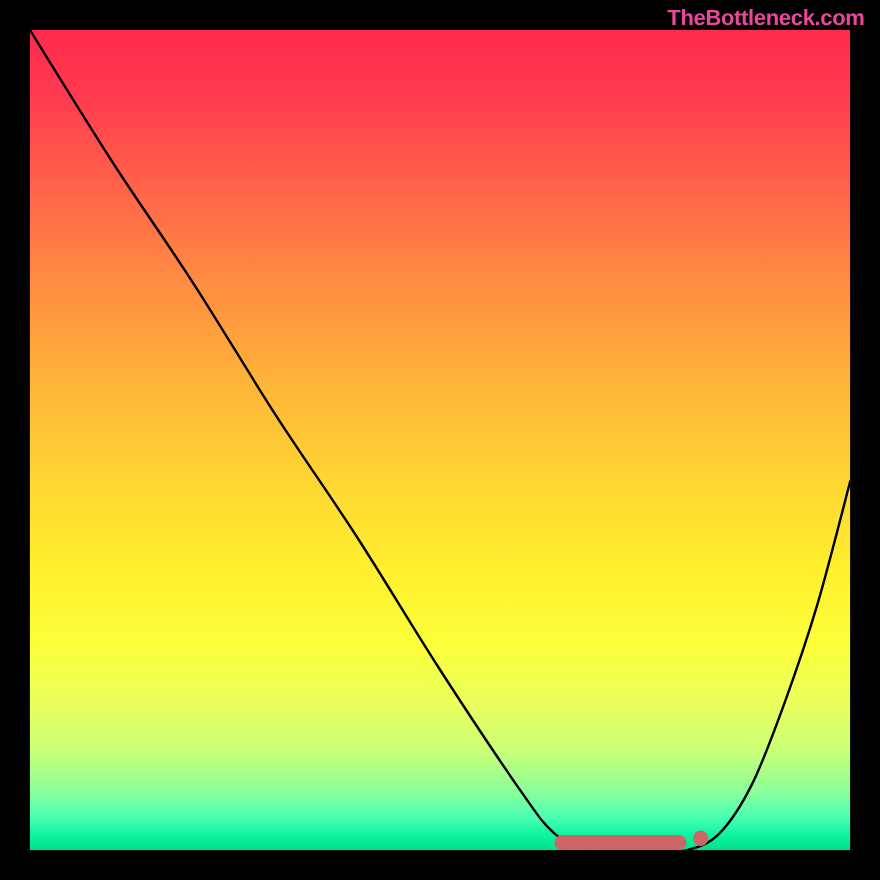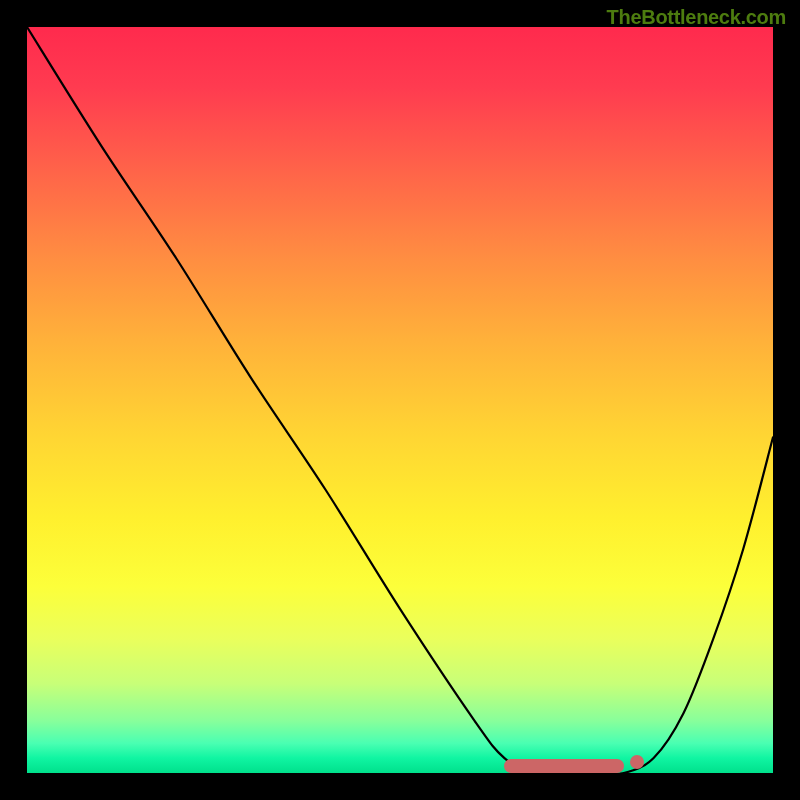--- a/index.html
+++ b/index.html
@@ -3,21 +3,21 @@
 <meta charset="utf-8">
 <style>
   * { margin: 0; padding: 0; box-sizing: border-box; }
   body { width: 800px; height: 800px; background: #000; position: relative; font-family: Arial, sans-serif; }
   .watermark {
     position: absolute;
     top: 6px;
     right: 14px;
     font-size: 20px;
     font-weight: 600;
-    color: #4d7c0f;
+    color: #ec4899;
     z-index: 10;
     letter-spacing: -0.3px;
   }
   .plot-area {
     position: absolute;
     left: 27px;
     top: 27px;
     width: 746px;
     height: 746px;
     overflow: hidden;

